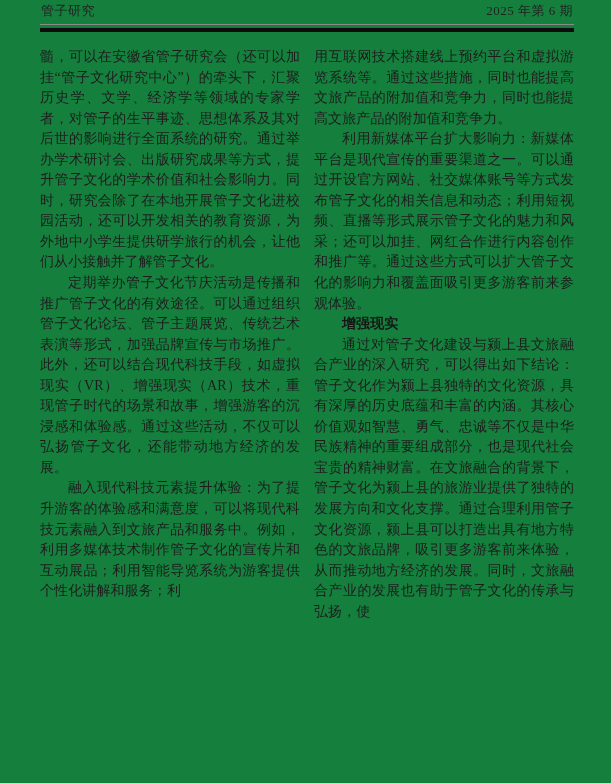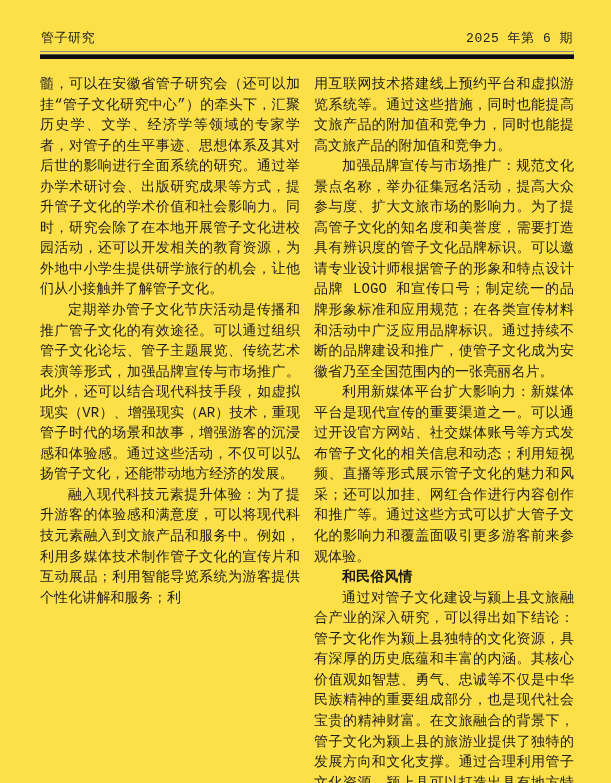--- a/index.html
+++ b/index.html
@@ -4,26 +4,26 @@
 <style>
   html, body {
     margin: 0;
     padding: 0;
     background: #fbfbfa;
   }
   .page {
     position: relative;
     width: 611px;
     height: 783px;
-    background: #fde047;
+    background: #15803d;
     overflow: hidden;
-    font-family: Liberation Mono, monospace;
+    font-family: Liberation Serif, serif;
     color: #1d1d1d;
     box-sizing: border-box;
-    padding: 29px 37px 0 40px;
+    padding: 2px 37px 0 40px;
   }
   .running-head {
     display: flex;
     justify-content: space-between;
     align-items: flex-end;
     font-size: 13px;
     letter-spacing: 0.5px;
     color: #222;
     padding: 0 1px;
   }
@@ -82,20 +82,19 @@
   <div class="rule-thick"></div>
 
   <div class="content">
     <div class="col">
         <p>髓，可以在安徽省管子研究会（还可以加挂“管子文化研究中心”）的牵头下，汇聚历史学、文学、经济学等领域的专家学者，对管子的生平事迹、思想体系及其对后世的影响进行全面系统的研究。通过举办学术研讨会、出版研究成果等方式，提升管子文化的学术价值和社会影响力。同时，研究会除了在本地开展管子文化进校园活动，还可以开发相关的教育资源，为外地中小学生提供研学旅行的机会，让他们从小接触并了解管子文化。</p>
         <p class="indent">定期举办管子文化节庆活动是传播和推广管子文化的有效途径。可以通过组织管子文化论坛、管子主题展览、传统艺术表演等形式，加强品牌宣传与市场推广。此外，还可以结合现代科技手段，如虚拟现实（VR）、增强现实（AR）技术，重现管子时代的场景和故事，增强游客的沉浸感和体验感。通过这些活动，不仅可以弘扬管子文化，还能带动地方经济的发展。</p>
         <p class="indent">融入现代科技元素提升体验：为了提升游客的体验感和满意度，可以将现代科技元素融入到文旅产品和服务中。例如，利用多媒体技术制作管子文化的宣传片和互动展品；利用智能导览系统为游客提供个性化讲解和服务；利</p>
       </div>
     <div class="col">
         <p>用互联网技术搭建线上预约平台和虚拟游览系统等。通过这些措施，同时也能提高文旅产品的附加值和竞争力，同时也能提高文旅产品的附加值和竞争力。</p>
-        <p class="indent">加强品牌宣传与市场推广：规范文化景点名称，举办征集冠名活动，提高大众参与度、扩大文旅市场的影响力。为了提高管子文化的知名度和美誉度，需要打造具有辨识度的管子文化品牌标识。可以邀请专业设计师根据管子的形象和特点设计品牌 LOGO 和宣传口号；制定统一的品牌形象标准和应用规范；在各类宣传材料和活动中广泛应用品牌标识。通过持续不断的品牌建设和推广，使管子文化成为安徽省乃至全国范围内的一张亮丽名片。</p>
         <p class="indent">利用新媒体平台扩大影响力：新媒体平台是现代宣传的重要渠道之一。可以通过开设官方网站、社交媒体账号等方式发布管子文化的相关信息和动态；利用短视频、直播等形式展示管子文化的魅力和风采；还可以加挂、网红合作进行内容创作和推广等。通过这些方式可以扩大管子文化的影响力和覆盖面吸引更多游客前来参观体验。</p>
-        <h3 class="sec-heading">和民俗风情</h3>
+        <h3 class="sec-heading">增强现实</h3>
         <p class="indent">通过对管子文化建设与颍上县文旅融合产业的深入研究，可以得出如下结论：管子文化作为颍上县独特的文化资源，具有深厚的历史底蕴和丰富的内涵。其核心价值观如智慧、勇气、忠诚等不仅是中华民族精神的重要组成部分，也是现代社会宝贵的精神财富。在文旅融合的背景下，管子文化为颍上县的旅游业提供了独特的发展方向和文化支撑。通过合理利用管子文化资源，颍上县可以打造出具有地方特色的文旅品牌，吸引更多游客前来体验，从而推动地方经济的发展。同时，文旅融合产业的发展也有助于管子文化的传承与弘扬，使</p>
       </div>
   </div>
 
 </div>
 
 </body></html>

